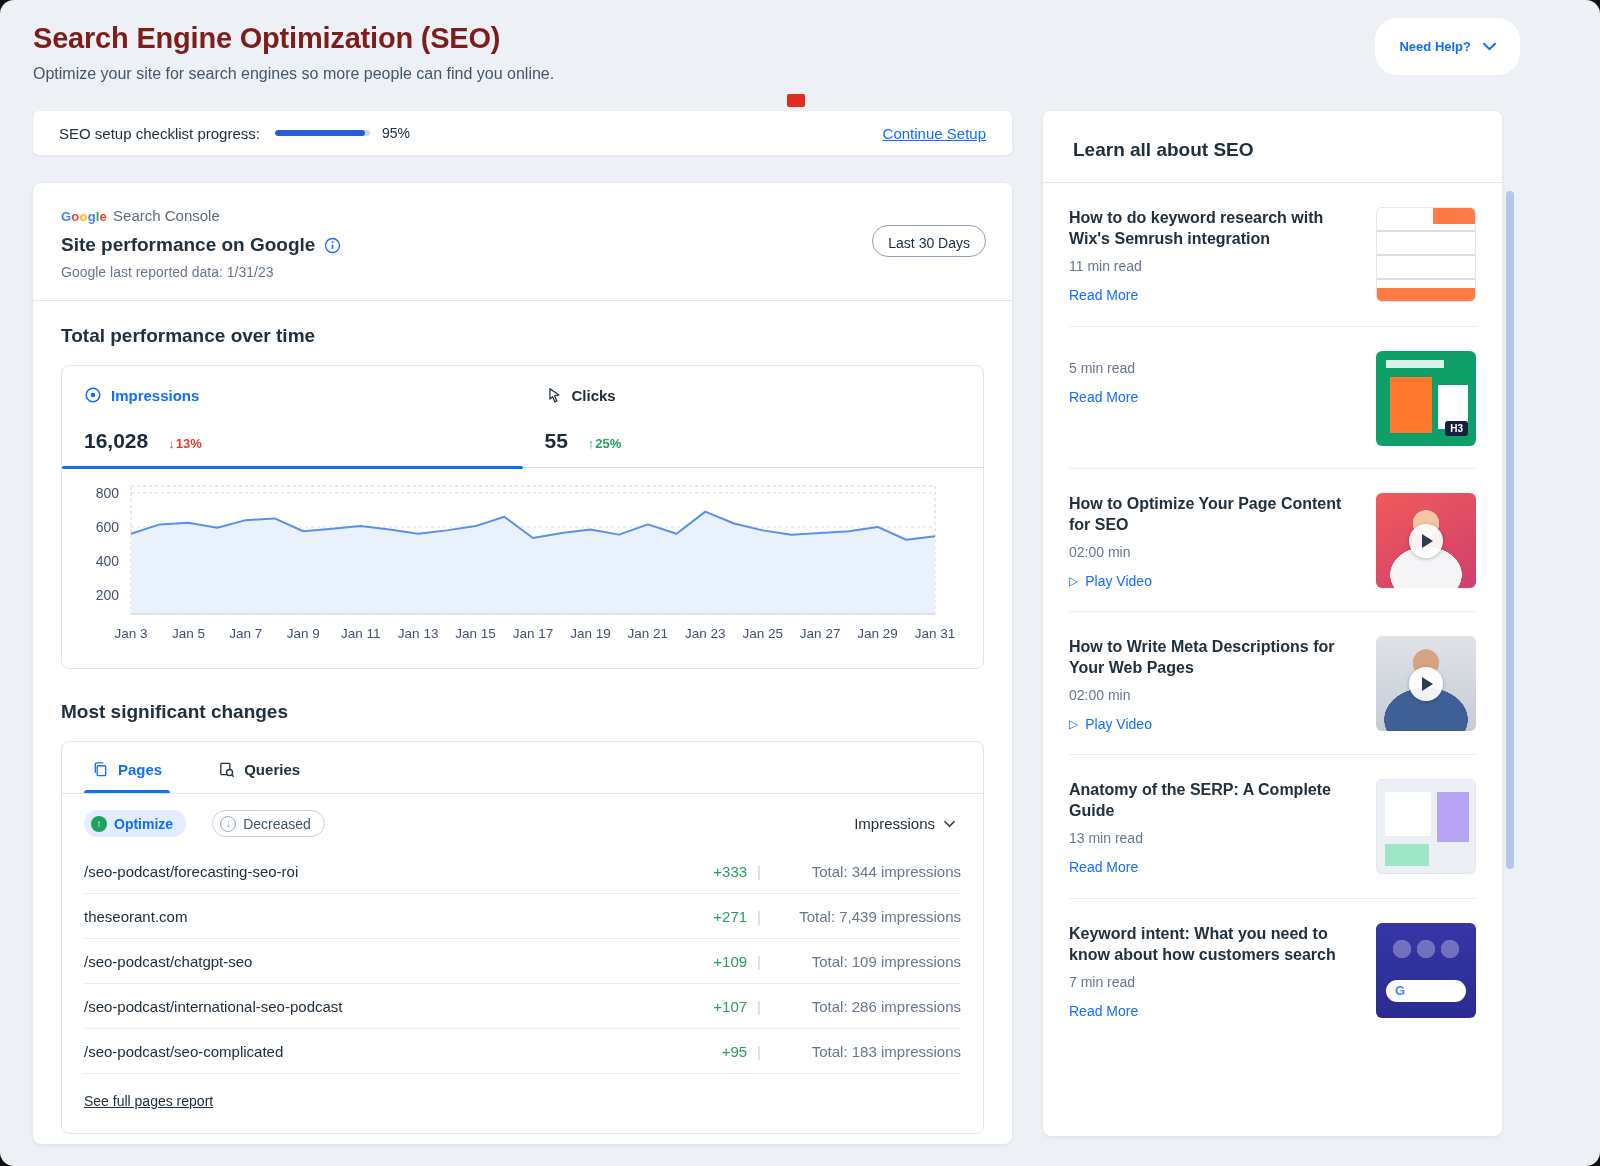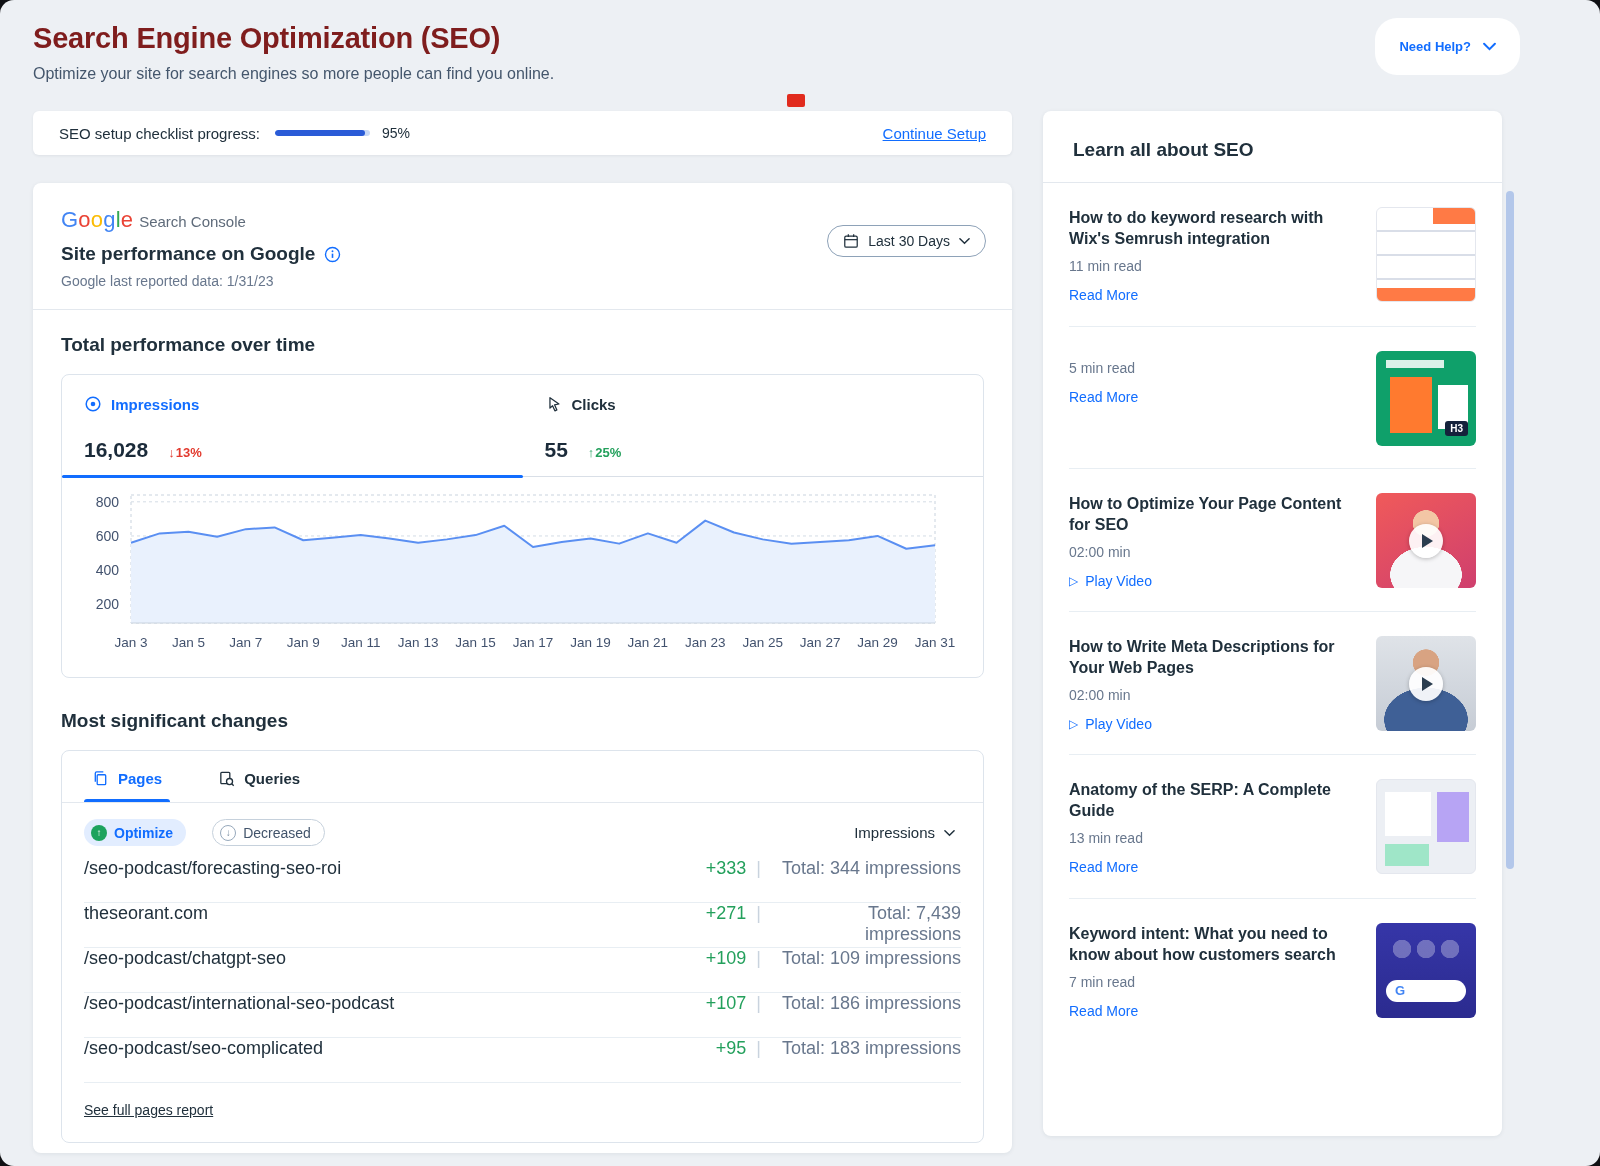--- a/index.html
+++ b/index.html
@@ -25,27 +25,27 @@
   .progress-label{font-size:15px;color:#20303c;}
   .progress-track{width:95px;height:6px;border-radius:3px;background:#c9d9f6;margin-left:15px;position:relative;overflow:hidden;}
   .progress-fill{position:absolute;left:0;top:0;bottom:0;background:#2a5bd7;border-radius:3px;}
   .progress-pct{margin-left:12px;font-size:14px;color:#20303c;}
   .continue-link{margin-left:auto;color:#116dff;font-size:15px;font-weight:500;text-decoration:underline;cursor:pointer;}
 
   
   .main-card{margin-top:28px;background:#fff;border-radius:8px;box-shadow:0 1px 4px rgba(22,45,61,.08);padding-bottom:10px;}
   .card-header{position:relative;padding:24px 28px 20px;}
   .gsc{display:flex;align-items:baseline;gap:6px;}
-  .gsc-google{font-size:22px;font-weight:400;letter-spacing:.2px;}
+  .gsc-google{font-size:13px;font-weight:700;letter-spacing:.2px;}
   .gsc-product{color:#5f6b7a;font-size:15px;}
   .site-title-row{display:flex;align-items:center;gap:9px;margin-top:10px;}
   .site-title{font-size:19px;font-weight:700;color:#20303c;}
   .info-btn{background:none;border:none;padding:0;cursor:pointer;display:flex;}
   .last-reported{margin-top:8px;font-size:14px;color:#68778d;}
-  .date-btn{position:absolute;right:26px;top:42px;height:32px;display:flex;align-items:center;gap:9px;padding:0 15px;background:#fff;border:1px solid #8ea2b8;border-radius:16px;font-size:14px;color:#20303c;cursor:pointer;}
+  .date-btn{position:absolute;right:26px;top:42px;height:32px;display:flex;align-items:center;gap:9px;padding:0 15px;background:#fff;border:1px solid #8ea2b8;border-radius:16px;font-size:14px;color:#20303c;cursor:pointer;flex-direction:column;}
   .hr{height:1px;background:#e3e8ee;}
   .section{padding:24px 28px 0;}
   .section-title{font-size:19px;font-weight:700;color:#20303c;}
 
   
   .chart-card{margin-top:18px;border:1px solid #dde4ec;border-radius:8px;padding-bottom:14px;}
   .metrics{display:flex;position:relative;border-bottom:1px solid #d9dfe7;}
   .metric{width:50%;padding:20px 0 14px 22px;position:relative;}
   .metric-head{display:flex;align-items:center;gap:9px;font-size:15px;font-weight:600;}
   .metric.impressions .metric-label{color:#116dff;}
@@ -71,21 +71,21 @@
   .chip{display:inline-flex;align-items:center;gap:7px;height:27px;padding:0 13px 0 7px;border-radius:14px;font-size:14px;cursor:pointer;border:none;background:none;}
   .chip.active{background:#e2edff;color:#116dff;font-weight:600;}
   .chip.inactive{background:#fff;border:1px solid #c6d1dc;color:#42546b;margin-left:26px;}
   .chip-dot{width:16px;height:16px;border-radius:50%;display:inline-flex;align-items:center;justify-content:center;font-size:10px;line-height:1;box-sizing:border-box;}
   .chip.active .chip-dot{background:#1da35e;color:#fff;}
   .chip.active .chip-dot::before{content:'↑';}
   .chip.inactive .chip-dot{background:#fff;border:1px solid #97a9bc;color:#7a8da1;}
   .chip.inactive .chip-dot::before{content:'↓';}
   .sort{margin-left:auto;display:flex;align-items:center;gap:9px;font-size:15px;color:#20303c;cursor:pointer;background:none;border:none;}
   .rows{padding:0 22px;}
-  .change-row{display:flex;align-items:flex-start;height:44px;border-bottom:1px solid #e8eef3;font-size:18px;cursor:pointer;}
+  .change-row{display:flex;align-items:center;height:44px;border-bottom:1px solid #e8eef3;font-size:15px;cursor:pointer;}
   .row-path{flex:1;color:#20303c;}
   .row-change{width:60px;text-align:right;color:#23a05c;}
   .row-sep{color:#c9d3de;margin:0 10px;}
   .row-total{width:190px;text-align:right;color:#68778d;}
   .report-link{display:inline-block;margin:19px 0 24px 22px;font-size:14px;color:#20303c;text-decoration:underline;cursor:pointer;}
 
   
   .sidebar-card{background:#fff;border-radius:8px;box-shadow:0 1px 4px rgba(22,45,61,.08);height:1025px;overflow:hidden;}
   .sidebar-header{padding:28px 30px 21px;font-size:19px;font-weight:700;color:#20303c;border-bottom:1px solid #e3e8ee;}
   .articles{padding:0 26px;}
@@ -322,21 +322,21 @@
     <span class="row-path">/seo-podcast/chatgpt-seo</span>
     <span class="row-change">+109</span>
     <span class="row-sep">|</span>
     <span class="row-total">Total: 109 impressions</span>
   </div>
 
   <div class="change-row">
     <span class="row-path">/seo-podcast/international-seo-podcast</span>
     <span class="row-change">+107</span>
     <span class="row-sep">|</span>
-    <span class="row-total">Total: 186 impressions</span>
+    <span class="row-total">Total: 286 impressions</span>
   </div>
 
   <div class="change-row">
     <span class="row-path">/seo-podcast/seo-complicated</span>
     <span class="row-change">+95</span>
     <span class="row-sep">|</span>
     <span class="row-total">Total: 183 impressions</span>
   </div>
 </div>
             <a class="report-link">See full pages report</a>

